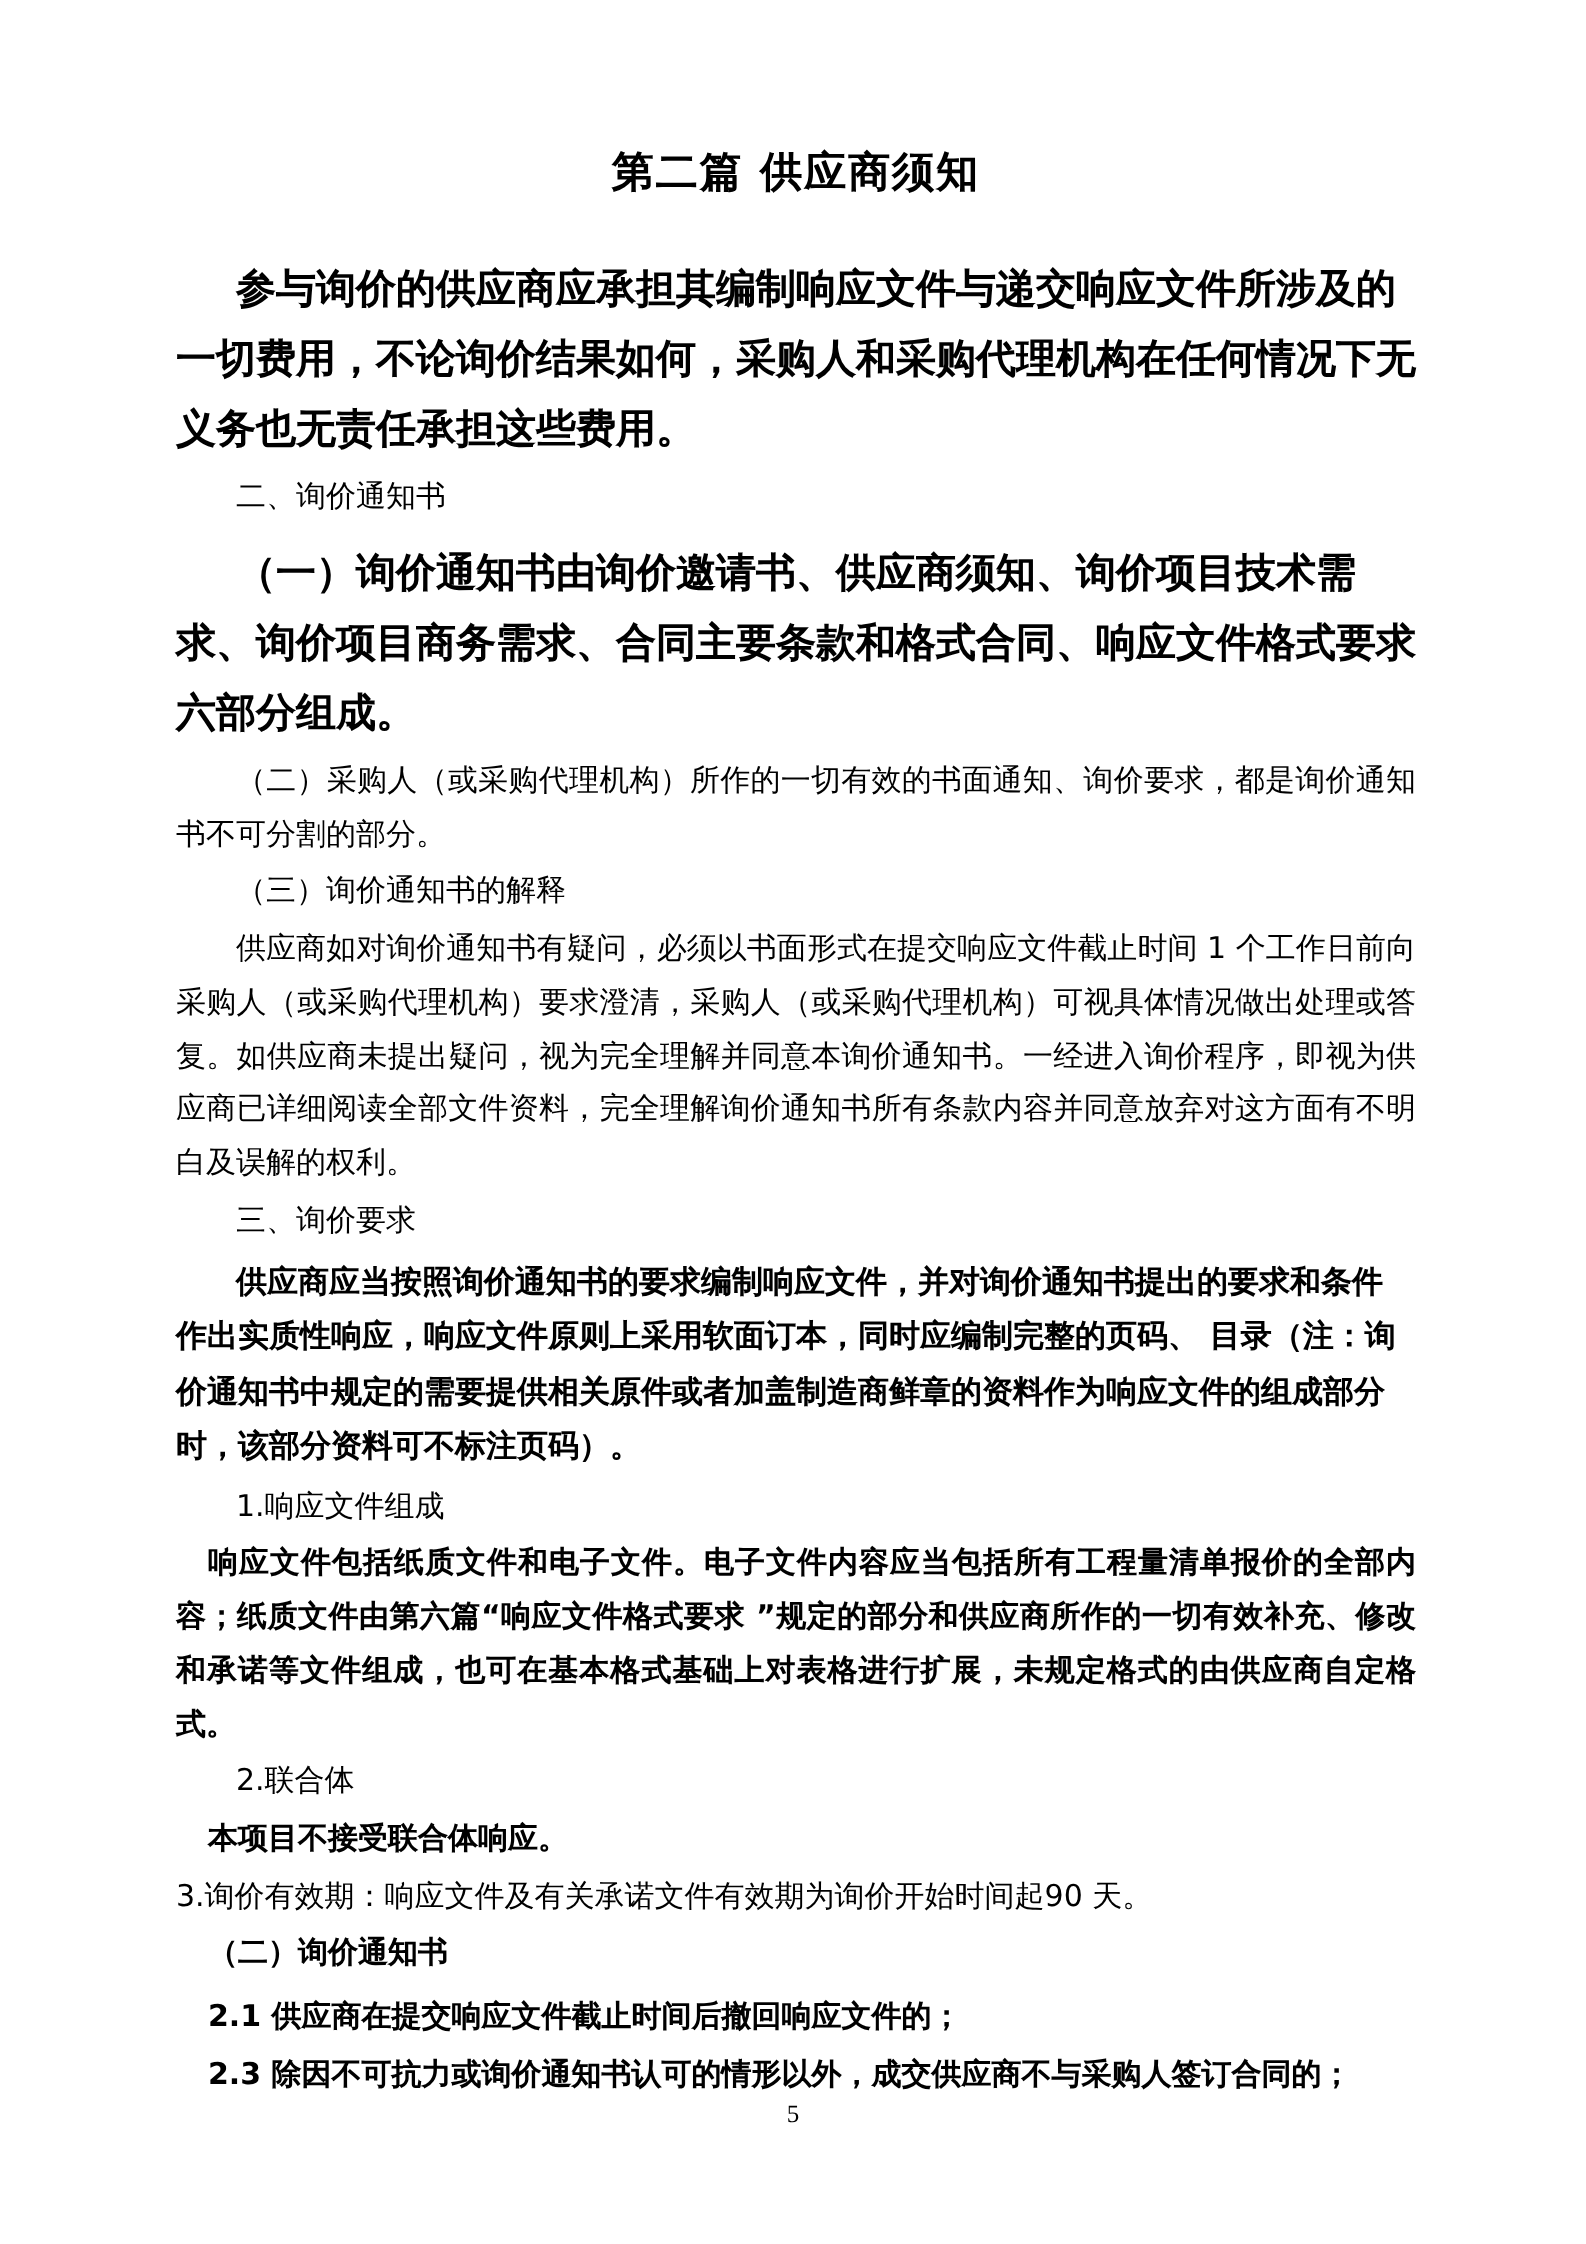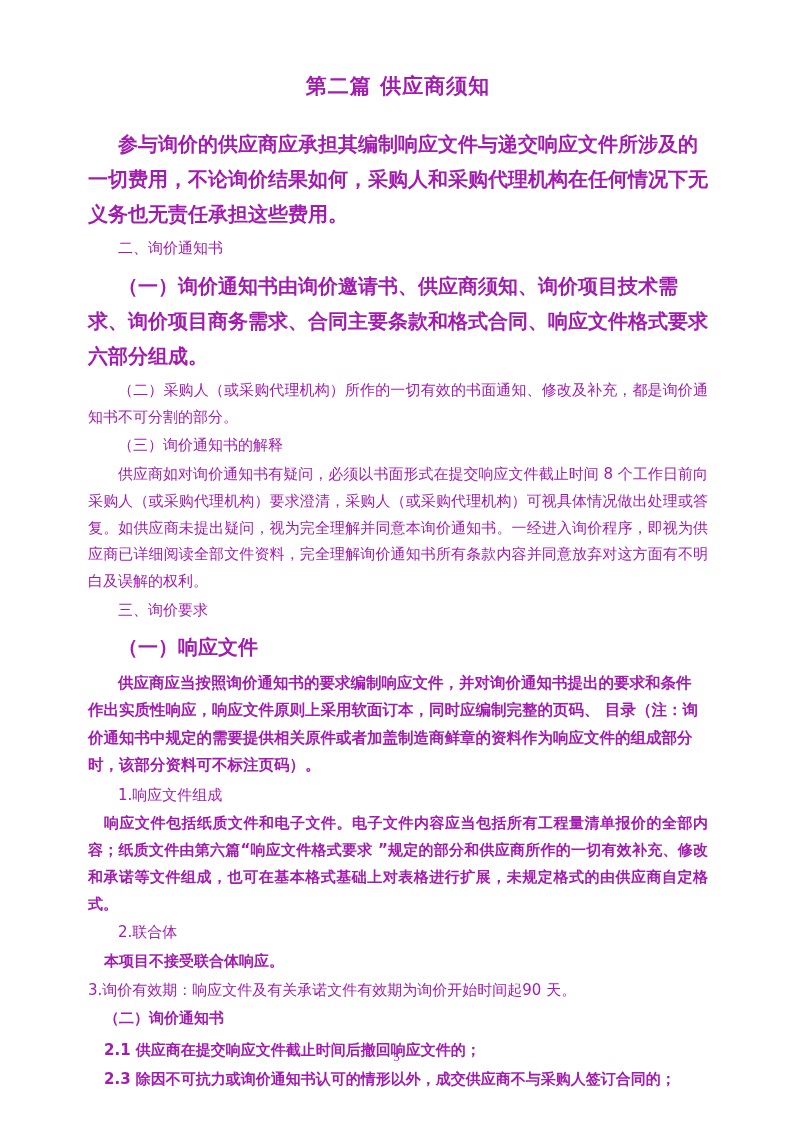--- a/index.html
+++ b/index.html
@@ -8,21 +8,21 @@
     background: #8a8a8a;
   }
   .page {
     width: 793px;
     height: 1122px;
     background: #ffffff;
     margin: 0 auto;
     position: relative;
     box-sizing: border-box;
     font-family: "DejaVu Sans", "Liberation Sans", sans-serif;
-    color: #a21caf;
+    color: #000000;
     overflow: hidden;
   }
   .content {
     position: absolute;
     left: 88px;
     top: 72px;
     width: 620px;
   }
   .doc-title {
     text-align: center;
@@ -80,26 +80,25 @@
 
 <div class="page">
   <div class="content">
 
     <h1 class="doc-title">第二篇  供应商须知</h1>
 
     <div class="section-head">参与询价的供应商应承担其编制响应文件与递交响应文件所涉及的一切费用，不论询价结果如何，采购人和采购代理机构在任何情况下无义务也无责任承担这些费用。</div>
     <p class="para">二、询价通知书</p>
 
     <div class="section-head">（一）询价通知书由询价邀请书、供应商须知、询价项目技术需求、询价项目商务需求、合同主要条款和格式合同、响应文件格式要求六部分组成。</div>
-    <p class="para">（二）采购人（或采购代理机构）所作的一切有效的书面通知、修改及补充，都是询价通知书不可分割的部分。</p>
+    <p class="para">（二）采购人（或采购代理机构）所作的一切有效的书面通知、询价要求，都是询价通知书不可分割的部分。</p>
     <p class="para">（三）询价通知书的解释</p>
-    <p class="para">供应商如对询价通知书有疑问，必须以书面形式在提交响应文件截止时间 8 个工作日前向采购人（或采购代理机构）要求澄清，采购人（或采购代理机构）可视具体情况做出处理或答复。如供应商未提出疑问，视为完全理解并同意本询价通知书。一经进入询价程序，即视为供应商已详细阅读全部文件资料，完全理解询价通知书所有条款内容并同意放弃对这方面有不明白及误解的权利。</p>
+    <p class="para">供应商如对询价通知书有疑问，必须以书面形式在提交响应文件截止时间 1 个工作日前向采购人（或采购代理机构）要求澄清，采购人（或采购代理机构）可视具体情况做出处理或答复。如供应商未提出疑问，视为完全理解并同意本询价通知书。一经进入询价程序，即视为供应商已详细阅读全部文件资料，完全理解询价通知书所有条款内容并同意放弃对这方面有不明白及误解的权利。</p>
     <p class="para">三、询价要求</p>
 
-    <div class="section-head">（一）响应文件</div>
     <div class="sub-head">供应商应当按照询价通知书的要求编制响应文件，并对询价通知书提出的要求和条件作出实质性响应，响应文件原则上采用软面订本，同时应编制完整的页码、 目录（注：询价通知书中规定的需要提供相关原件或者加盖制造商鲜章的资料作为响应文件的组成部分时，该部分资料可不标注页码）。</div>
     <p class="para">1.响应文件组成</p>
     <p class="para para-narrow">响应文件包括纸质文件和电子文件。电子文件内容应当包括所有工程量清单报价的全部内容；纸质文件由第六篇“响应文件格式要求 ”规定的部分和供应商所作的一切有效补充、修改和承诺等文件组成，也可在基本格式基础上对表格进行扩展，未规定格式的由供应商自定格式。</p>
     <p class="para">2.联合体</p>
     <p class="para para-narrow">本项目不接受联合体响应。</p>
     <p class="para para-noindent">3.询价有效期：响应文件及有关承诺文件有效期为询价开始时间起90 天。</p>
     <p class="para para-narrow">（二）询价通知书</p>
 
     <div class="sub-head">
       <span class="u-bold"></span>

